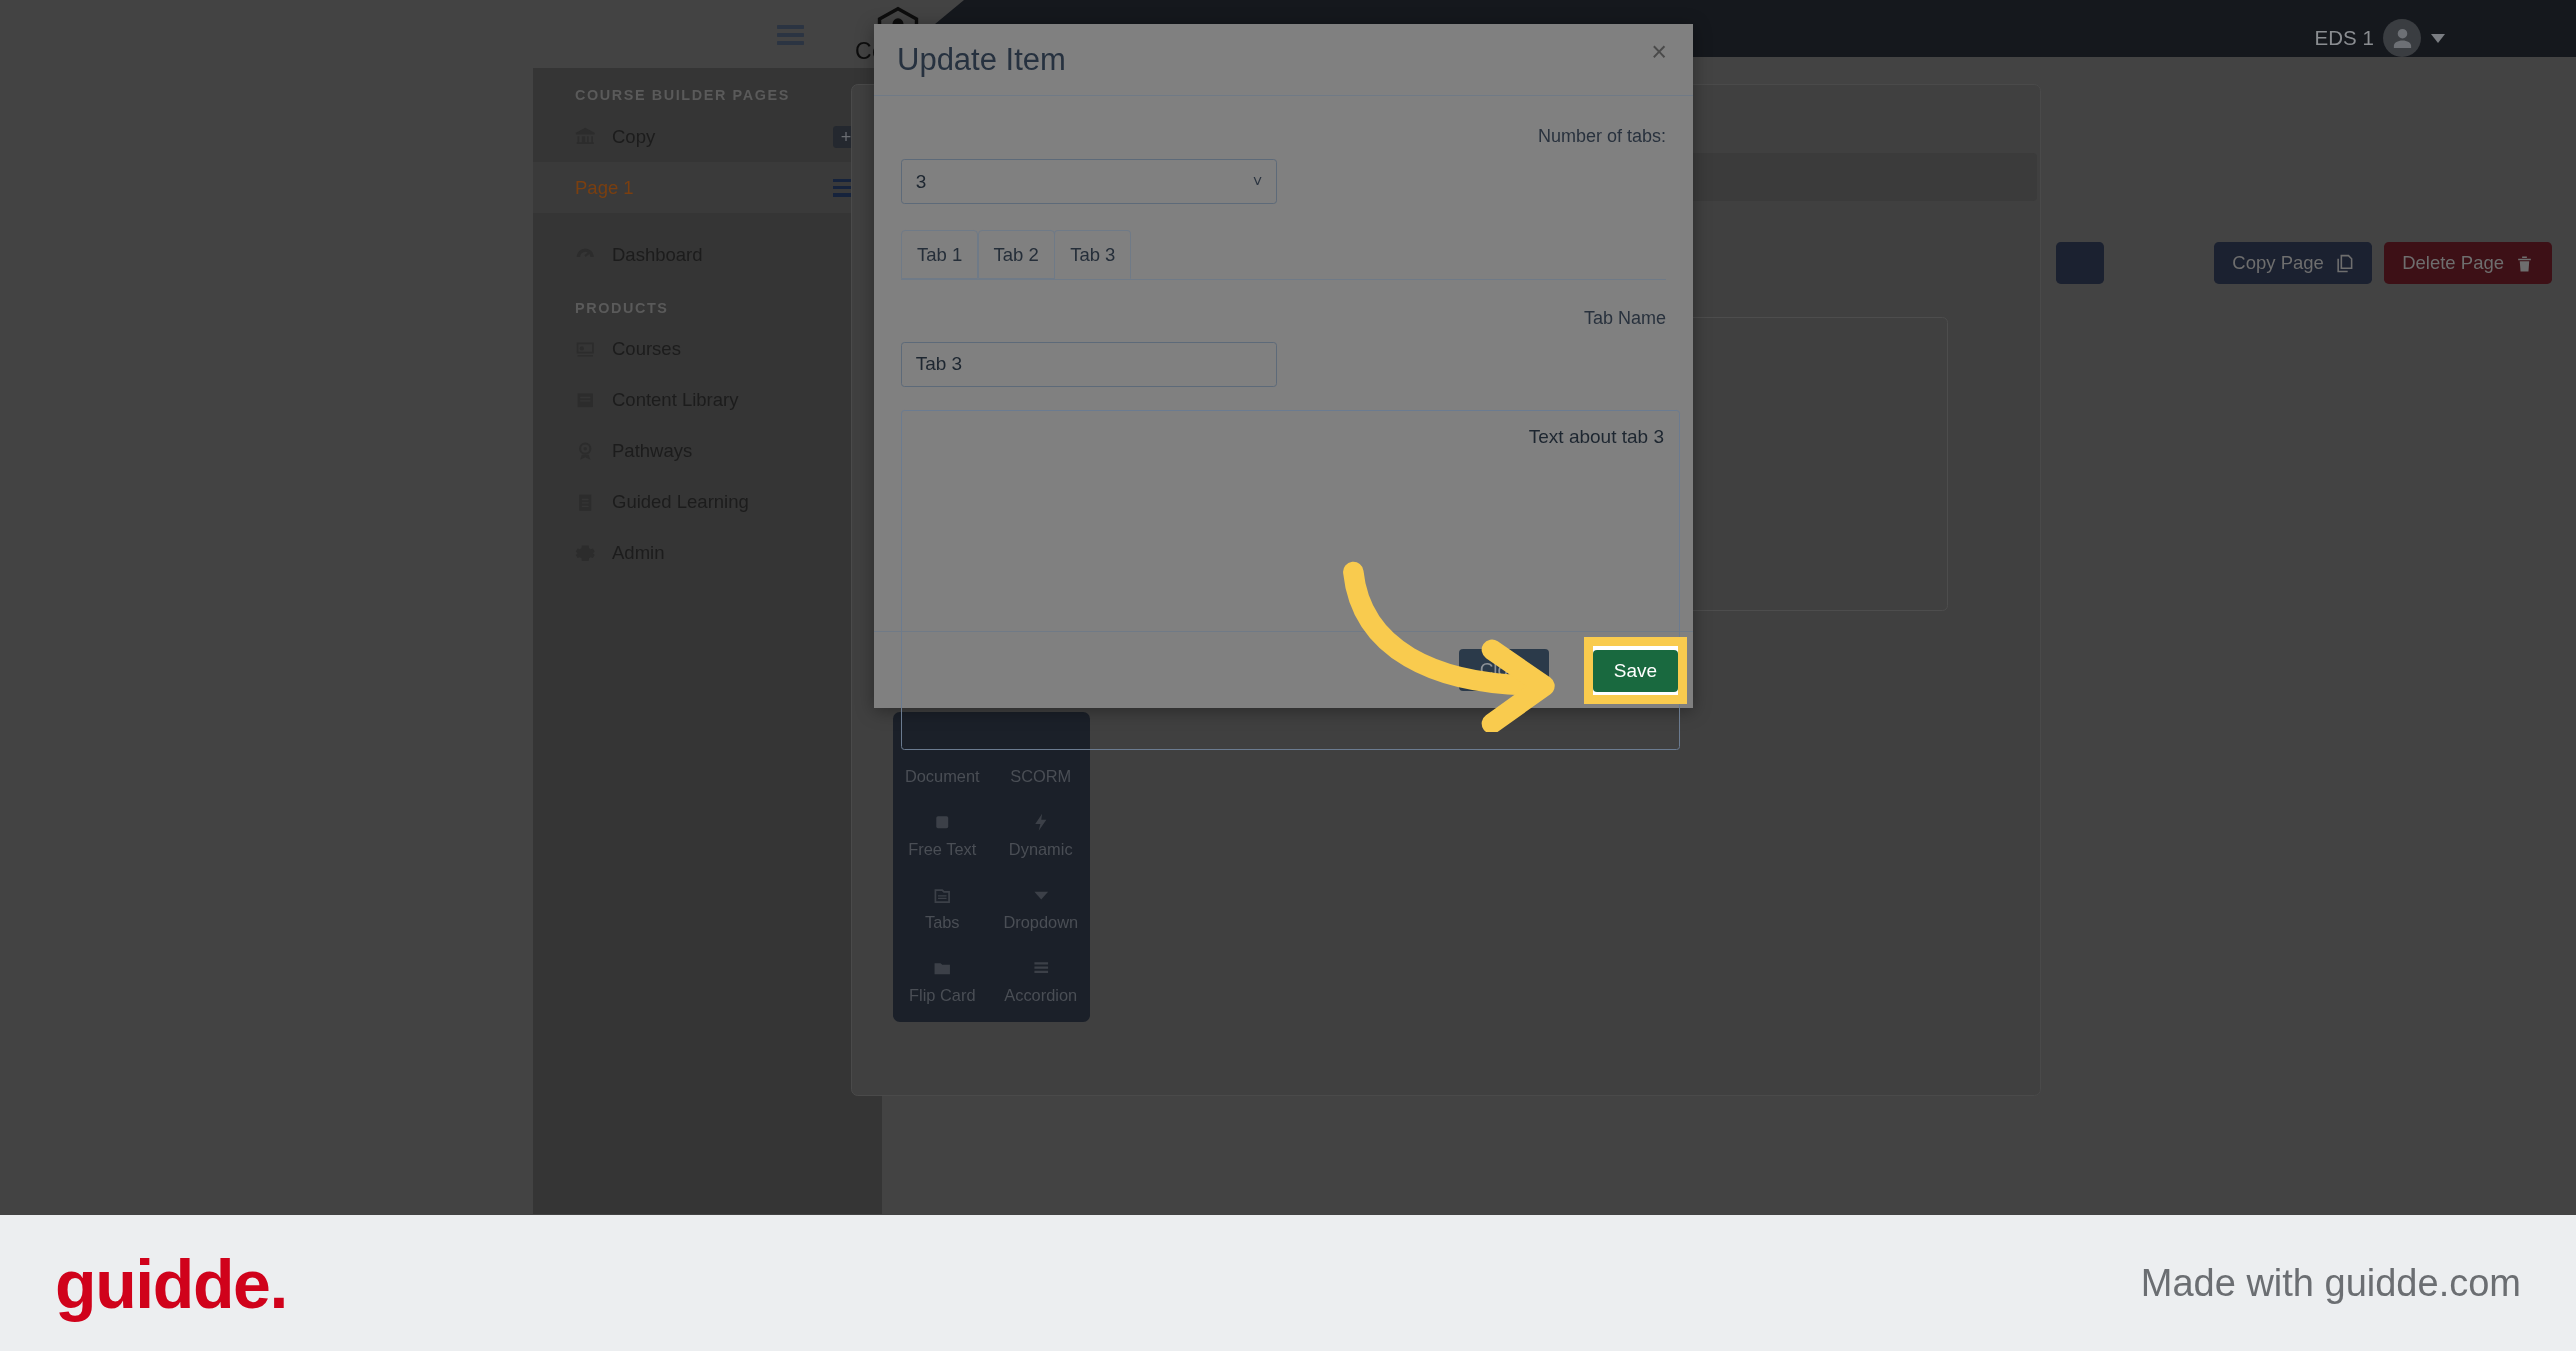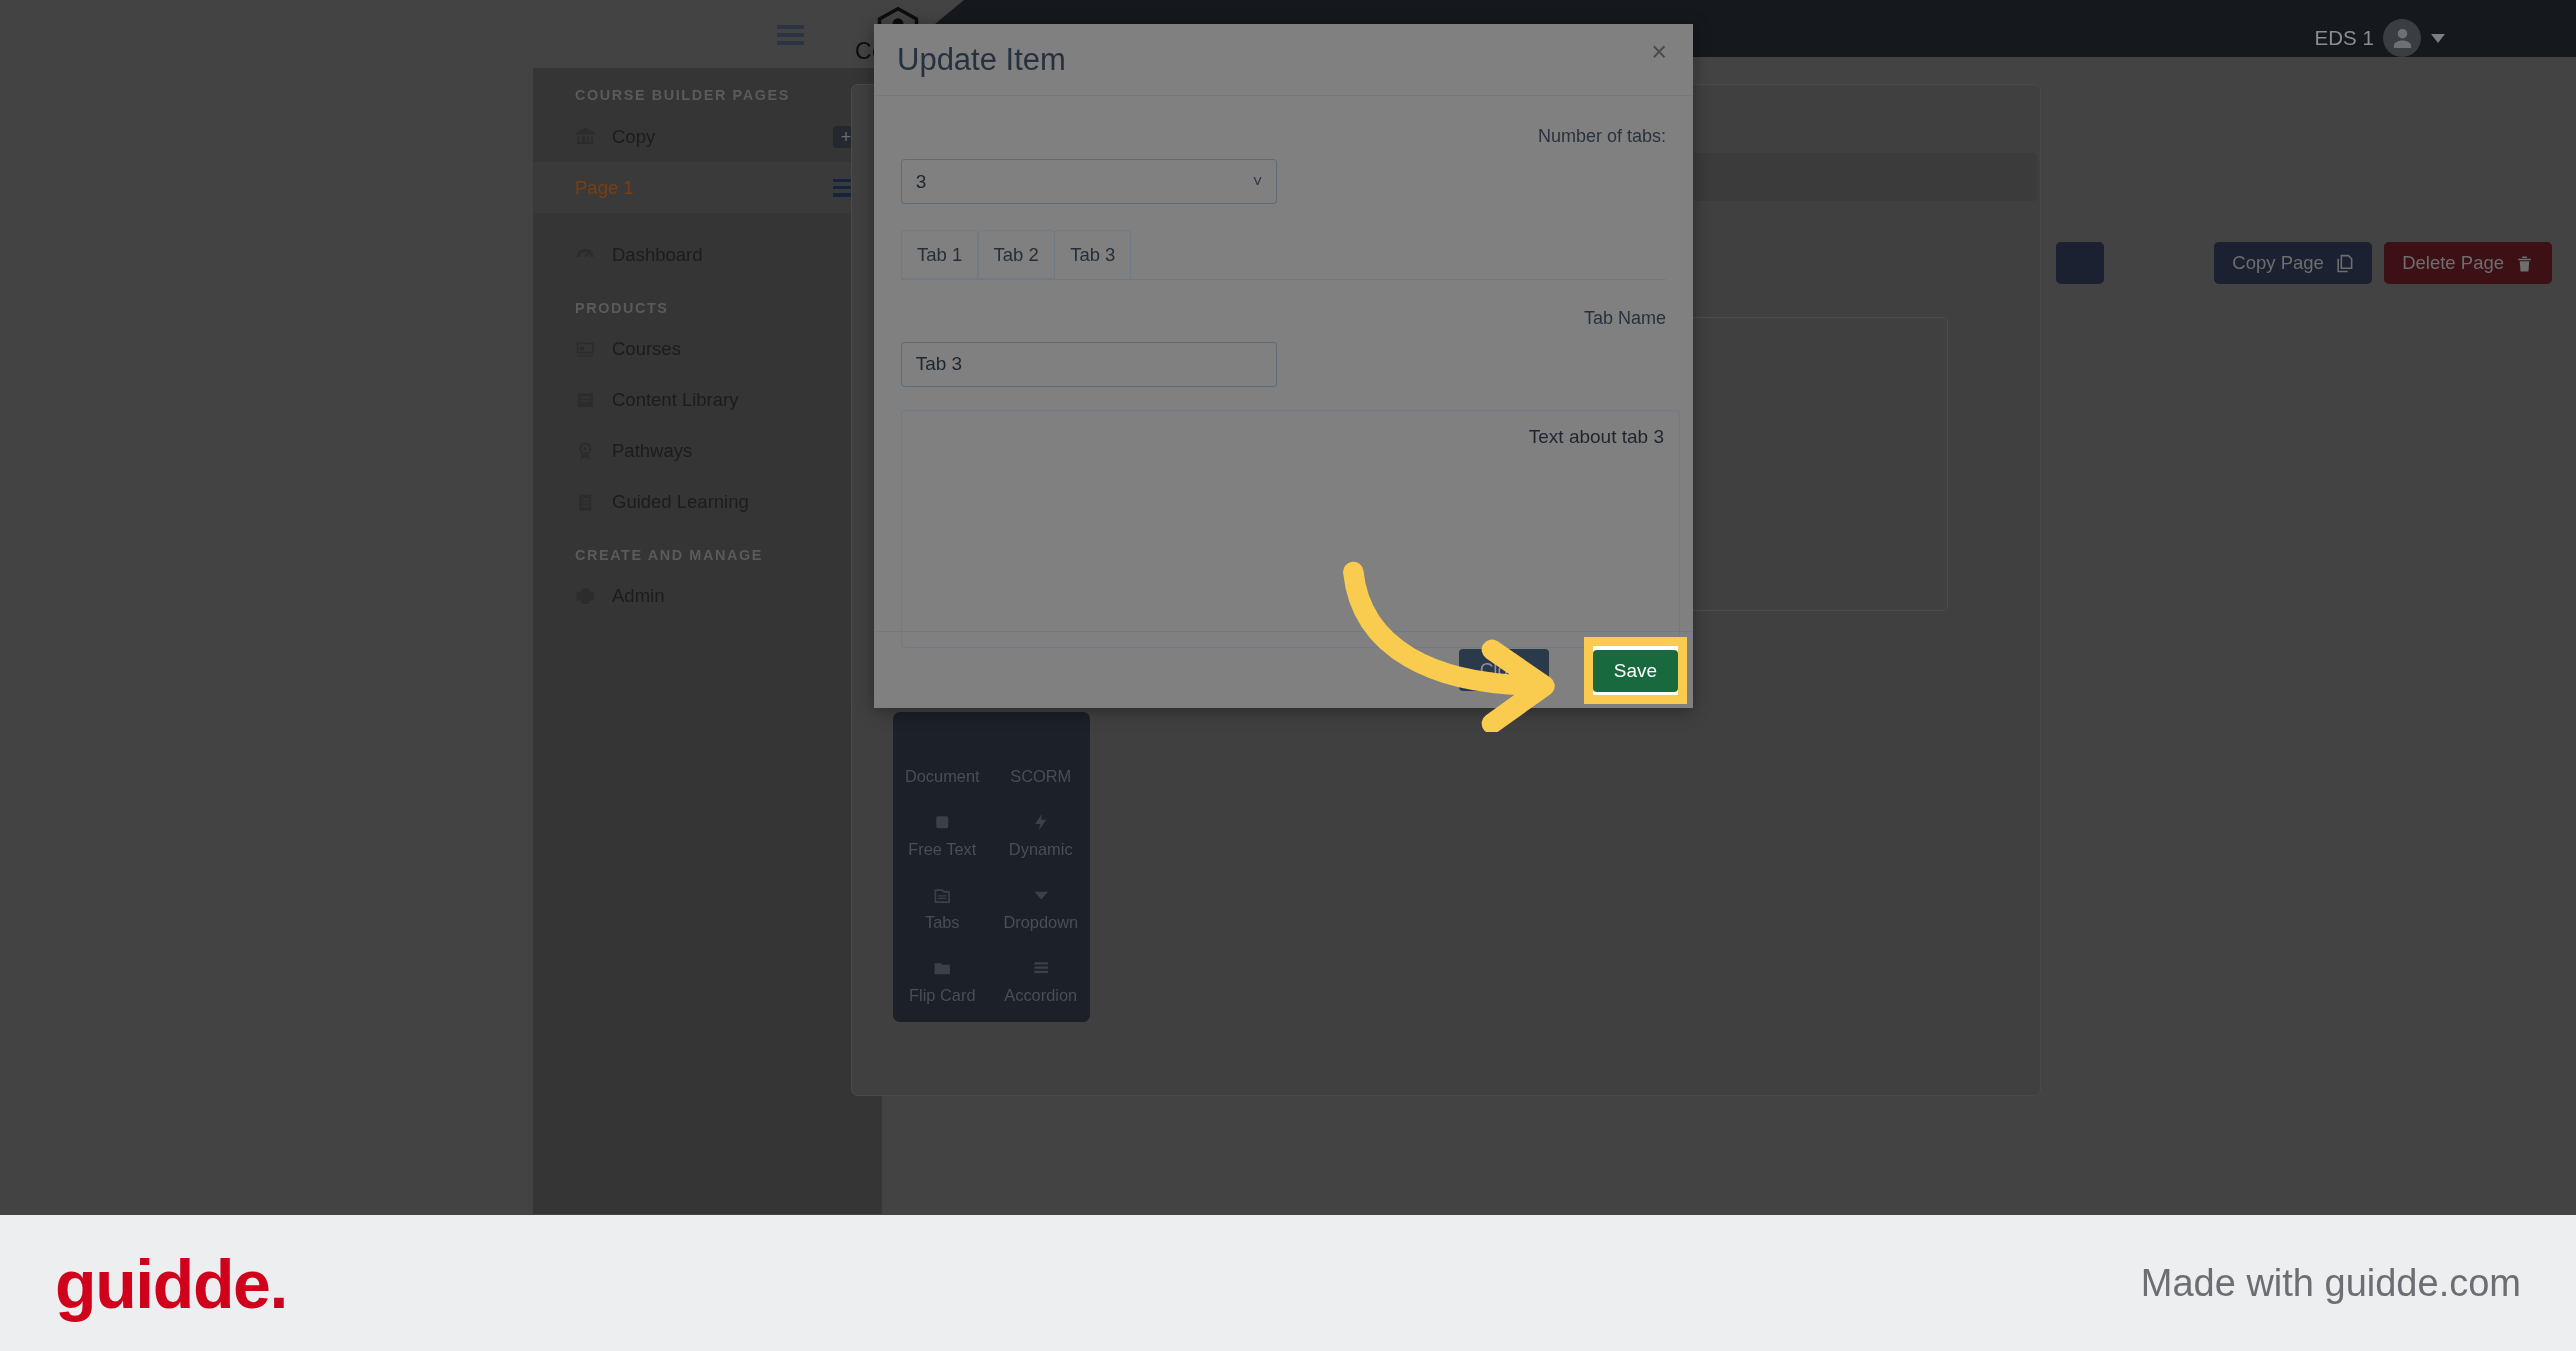--- a/index.html
+++ b/index.html
@@ -176,21 +176,21 @@
     border-radius: 4.1px 4.1px 0 0; margin-right: -0.7px; background: transparent;
   }
   .tab-item.active { border-bottom-color: transparent; }
   #tabname-label { margin-top: 28px; }
   #tabname-input {
     width: 376px; height: 45px; border: 0.7px solid #5d6a79; border-radius: 3.4px;
     display: flex; align-items: center; padding: 0 13.7px;
     font-size: 19px; color: #1d2630;
   }
   #tabtext-area {
-    margin-top: 23px; width: 779px; height: 238px;
+    margin-top: 23px; width: 779px; height: 340px;
     border: 1.4px solid #6b7b90; border-radius: 3.4px;
     padding: 15px 15px; font-size: 19px; color: #1d2630;
   }
   #modal-footer {
     position: absolute; left: 0; bottom: 0; width: 819px; height: 77px;
     border-top: 0.7px solid #707a86;
     display: flex; align-items: center; justify-content: flex-end;
     padding-right: 29px; gap: 12.3px;
   }
   #btn-close {
@@ -328,21 +328,20 @@
       <span class="ico">
         <svg viewBox="0 0 24 24">
             <path d="M5 3h14v19H5z"></path>
             <path d="M8 8h8v1.6H8zM8 12h8v1.6H8zM8 16h8v1.6H8z" fill="#353535"></path>
           </svg>
       </span>
       <span class="lbl">Guided Learning</span>
       <span class="chev">›</span>
     </div>
 
-    <div class="side-section">CREATE AND MANAGE</div>
 
     <div class="side-row">
       <span class="ico">
         <svg viewBox="0 0 24 24">
             <path d="M12 8a4 4 0 1 0 0 8 4 4 0 0 0 0-8zm9 4 2-2-2-3.5-2.6.8a7.7 7.7 0 0 0-2-1.2L16 3H8l-.4 3.1a7.7 7.7 0 0 0-2 1.2L3 6.5 1 10l2 2-2 2 2 3.5 2.6-.8c.6.5 1.3.9 2 1.2L8 21h8l.4-3.1c.7-.3 1.4-.7 2-1.2l2.6.8L23 14z"></path>
           </svg>
       </span>
       <span class="lbl">Admin</span>
       <span class="chev">›</span>
     </div>

